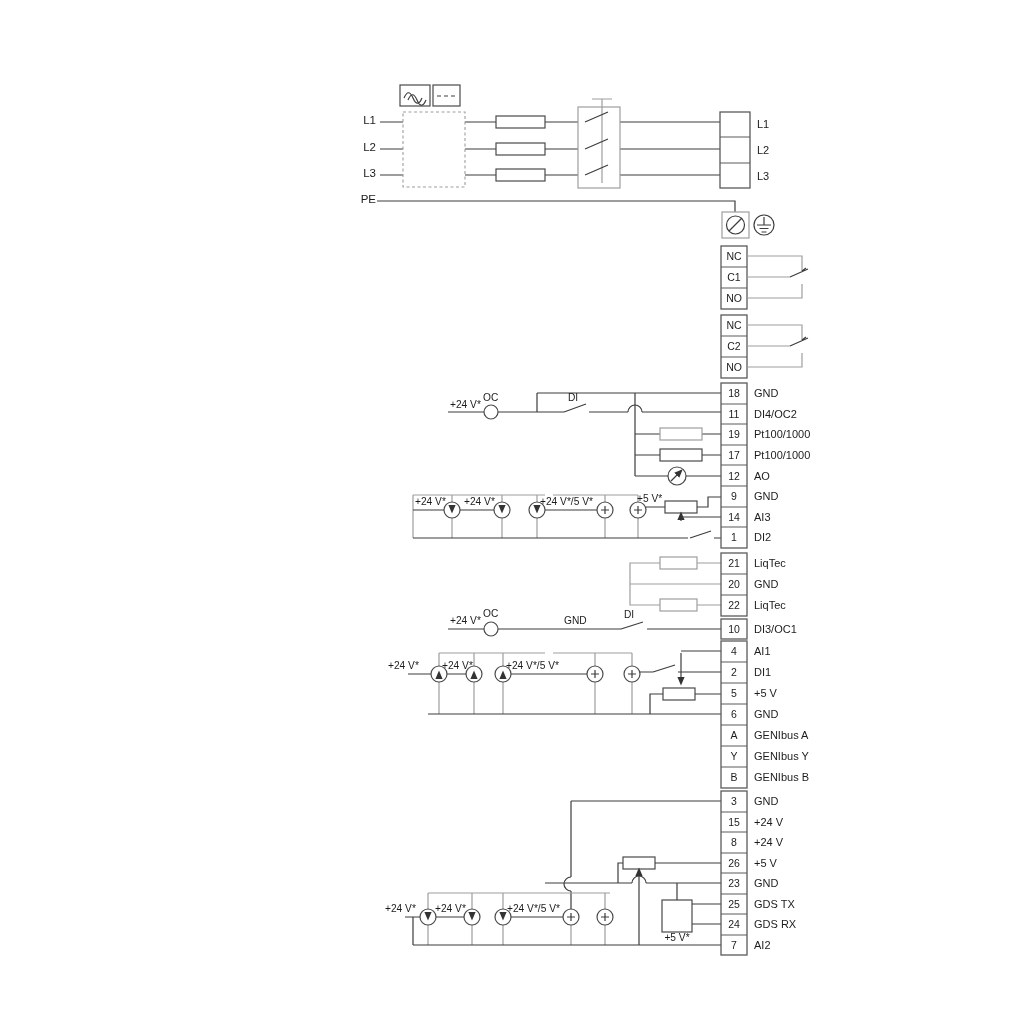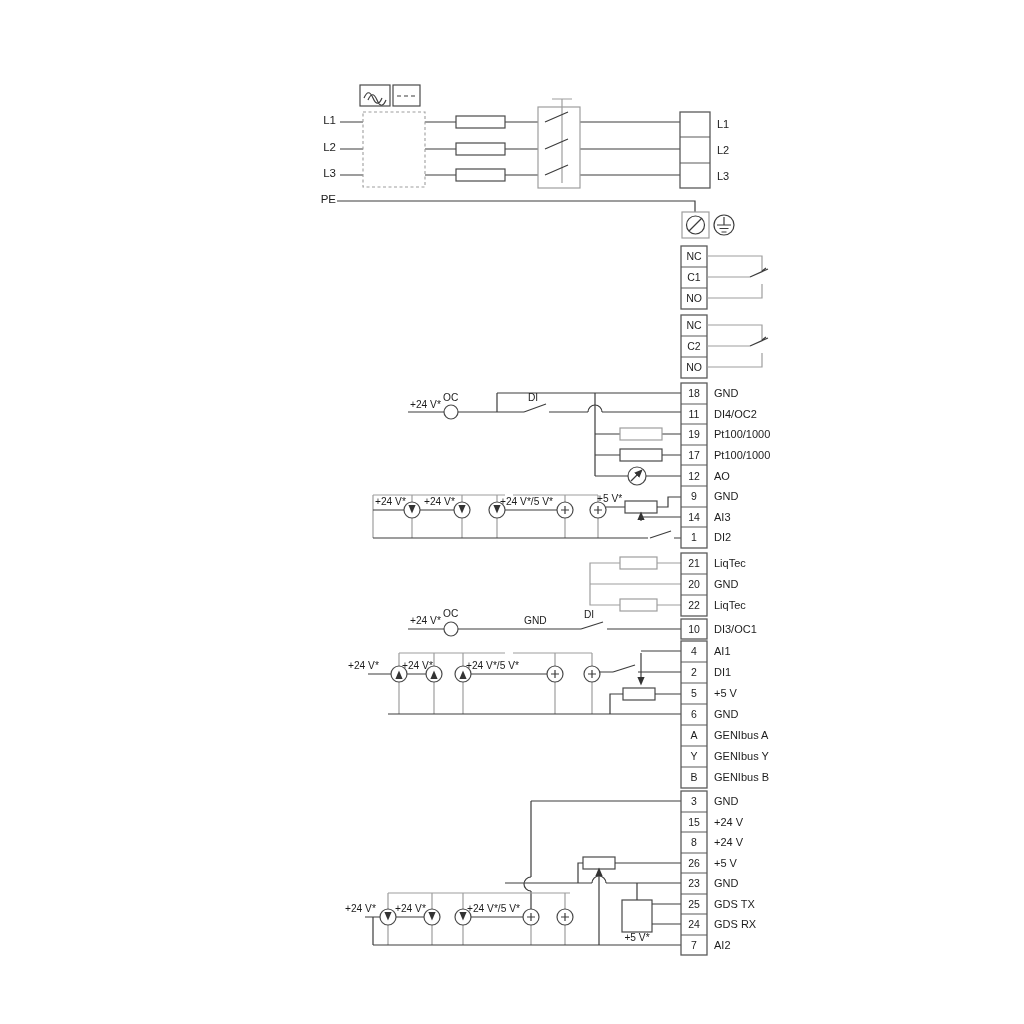--- a/index.html
+++ b/index.html
@@ -1,16 +1,16 @@
 <!DOCTYPE html>
 <html><head>
 <meta charset="utf-8">
 <style>
   html,body{margin:0;padding:0;background:#ffffff;}
-  #stage{position:relative;width:816px;height:1024px;background:#ffffff;overflow:hidden;}
+  #stage{position:relative;width:816px;height:1024px;background:#ffffff;overflow:hidden;padding-left:40px;}
   svg text{font-family:"Liberation Sans",sans-serif;fill:#1c1c1c;}
   .n{font-size:10.5px;text-anchor:middle;}
   .lbl{font-size:11px;}
   .pl{font-size:11.5px;text-anchor:end;}
   .sm{font-size:10.2px;}
   .mid{text-anchor:middle;}
   .wd{stroke:#3d3d3d;fill:none;stroke-width:1.2;}
   .wg{stroke:#9e9e9e;fill:none;stroke-width:1.2;}
   .box{stroke:#5a5a5a;fill:#ffffff;stroke-width:1.3;}
   .cell{stroke:#5a5a5a;stroke-width:1.1;}

